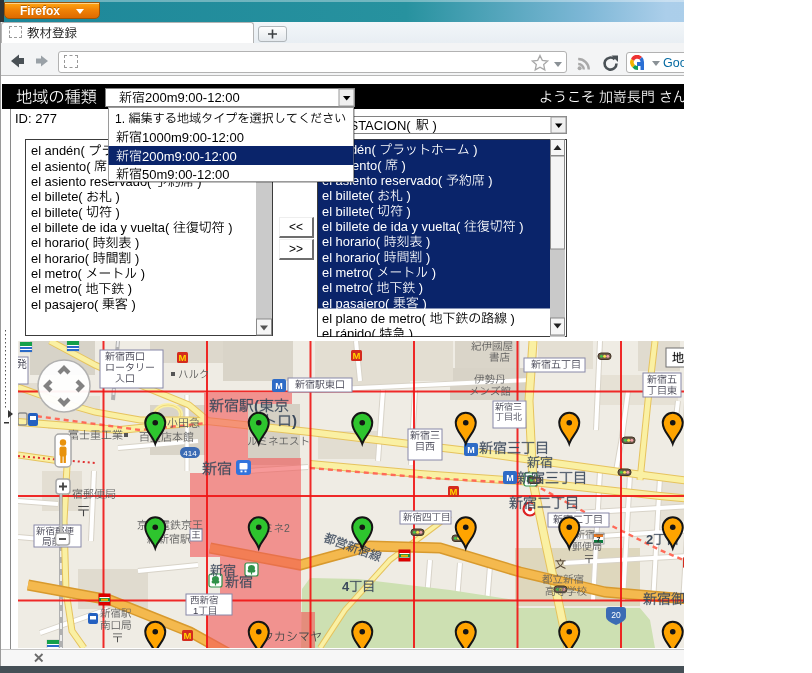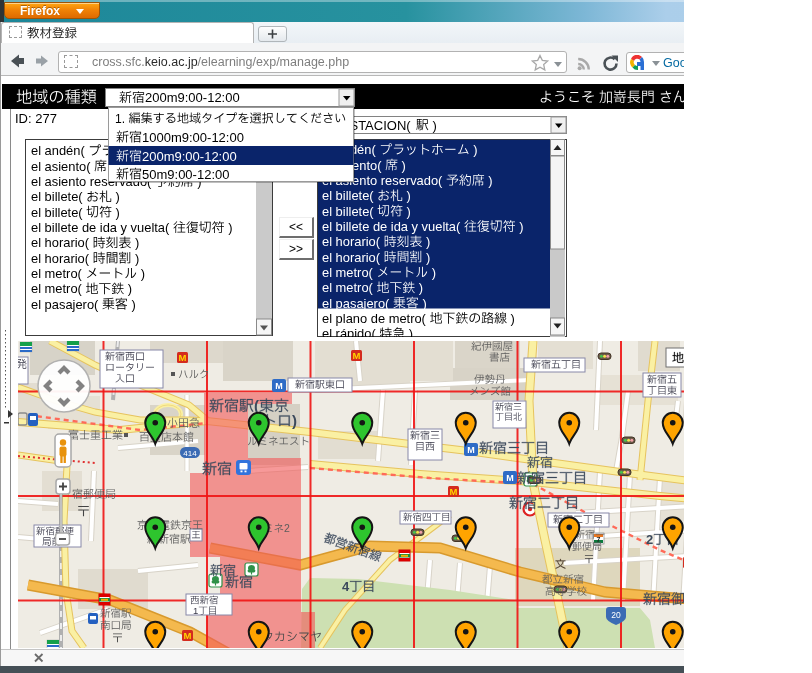--- a/index.html
+++ b/index.html
@@ -191,21 +191,20 @@
       <path d="M14.5 3.5 V12.5 M10 8 H19" stroke="#3c4043" stroke-width="1.6"></path>
     </svg>
     <div class="abs" style="left:792px;top:31px;width:0;height:0;border-left:4px solid transparent;border-right:4px solid transparent;border-top:4px solid #7d8489"></div>
     <div class="abs" style="left:0;top:43px;width:812px;height:33px;background:#f3f4f5;border-bottom:1px solid #b8b8b8"></div>
     <svg class="abs" style="left:8px;top:52px" width="44" height="18">
 <path d="M3 9 L11 2.5 L11 6 L16 6 L16 12 L11 12 L11 15.5 Z" fill="#4a5156"></path>
 <path d="M28 6.5 L33 6.5 L33 3.5 L40 9 L33 14.5 L33 11.5 L28 11.5 Z" fill="#9aa1a7"></path>
 </svg>
     <div class="abs" style="left:58px;top:51px;width:509px;height:22px;background:#fff;border:1px solid #b2b2b2;border-radius:3px"></div>
     <div class="abs" style="left:64px;top:55px;width:14px;height:13px;border:1px dashed #9a9a9a"></div>
-    <div class="abs" style="left:92px;top:55px;font-size:12.5px;color:#7e7e7e">cross.sfc.<span style="color:#2b2b2b">keio.ac.jp</span>/elearning/exp/manage.php</div>
     <svg class="abs" style="left:531px;top:54px" width="34" height="18">
 <path d="M9 1.5 L11.3 6.4 L16.7 7 L12.7 10.6 L13.8 15.9 L9 13.2 L4.2 15.9 L5.3 10.6 L1.3 7 L6.7 6.4 Z" fill="#fdfdfd" stroke="#a8a8a8" stroke-width="1.3"></path>
 <path d="M23 8 L31 8 L27 13 Z" fill="#8a9196"></path>
 </svg>
     <svg class="abs" style="left:576px;top:56px" width="16" height="15">
 <g fill="none" stroke="#a9a9a9" stroke-width="2.4">
         <path d="M2.2 3 A 10.5 10.5 0 0 1 12.8 13.5"></path>
         <path d="M2.2 8 A 5.5 5.5 0 0 1 7.8 13.5"></path>
       </g>
 <circle cx="3.6" cy="12.2" r="2" fill="#a9a9a9"></circle>

